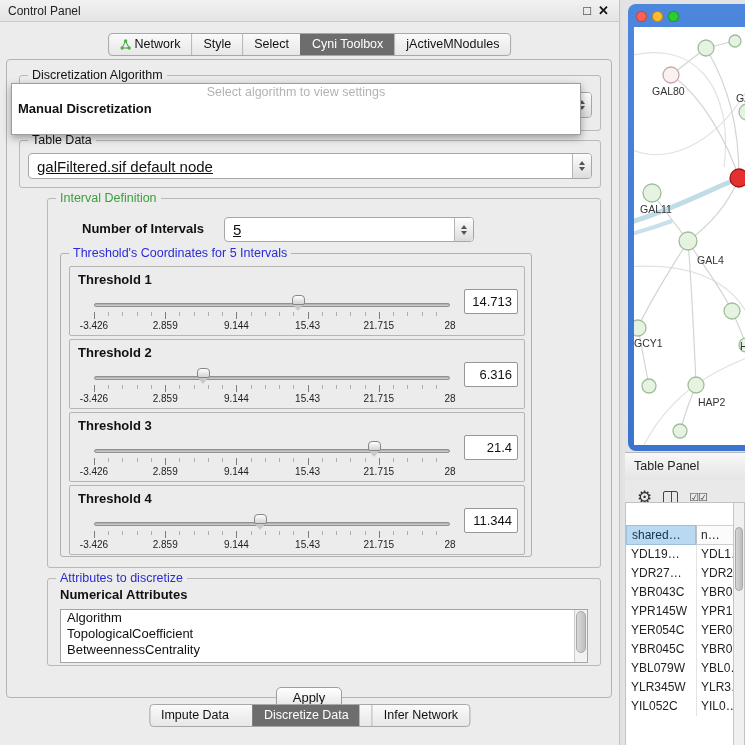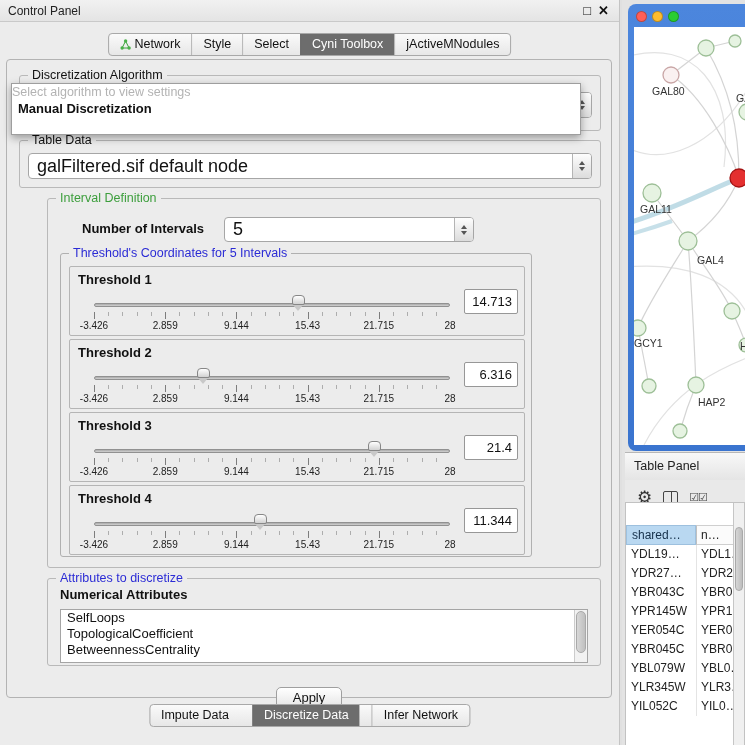--- a/index.html
+++ b/index.html
@@ -22,29 +22,29 @@
   .seg-top { left:50%; top:33px; transform:translateX(-50%); }
   .seg-bottom { left:50%; top:704px; transform:translateX(-50%);gap:12px; }
 
   .panel { position:absolute; left:6px; top:59px; width:606px; height:639px; background:#ececec; border:1px solid #b3b3b3; border-radius:4px; }
 
   .group { position:absolute; border:1px solid #b9b9b9; border-radius:3px; }
   .legend { position:absolute; top:-8px; left:8px; background:#ececec; padding:0 4px; font-size:12.5px; color:#111; white-space:nowrap; }
   .legend.green { color:#3c9e3c; }
   .legend.blue { color:#2b2bd5; }
 
-  .combo { position:absolute; background:#fff; border:1px solid #a6a6a6; border-radius:4px; font-size:18px; color:#111; display:flex; align-items:center; padding-left:8px; }
+  .combo { position:absolute; background:#fff; border:1px solid #a6a6a6; border-radius:4px; font-size:15px; color:#111; display:flex; align-items:center; padding-left:8px;text-decoration:underline; }
   .combo .val { white-space:nowrap; overflow:hidden; }
   .stepper { position:absolute; right:0; top:0; bottom:0; width:19px; border-left:1px solid #b4b4b4; background:linear-gradient(#fdfdfd,#dcdcdc); border-radius:0 3px 3px 0; display:flex; flex-direction:column; align-items:center; justify-content:center; gap:2px; }
   .tri-up { width:0; height:0; border-left:3.5px solid transparent; border-right:3.5px solid transparent; border-bottom:4px solid #555; }
   .tri-down { width:0; height:0; border-left:3.5px solid transparent; border-right:3.5px solid transparent; border-top:4px solid #555; }
 
   
   .overlay { position:absolute; left:4px; top:23px; width:570px; height:52px; background:#fff; border:1px solid #9e9e9e; box-shadow:0 3px 8px rgba(0,0,0,.35); z-index:6; }
-  .ov-placeholder { color:#b3b3b3; font-size:12.5px; height:17px; line-height:17px; }
+  .ov-placeholder { text-align:center; color:#b3b3b3; font-size:12.5px; height:17px; line-height:17px; }
   .ov-item { font-size:13px; color:#111; padding-left:6px; height:16px; line-height:16px; white-space:nowrap; }
   .ov-item.bold { font-weight:bold; }
 
   
   .tpanel { position:absolute; left:8px; width:456px; height:70px; border:1px solid #b5b5b5; border-radius:2px; background:#ececec; }
   .tp-label { position:absolute; left:8px; top:5px; font-size:13px; font-weight:bold; color:#111; }
   .slider { position:absolute; left:24px; top:26px; width:356px; height:40px; }
   .track { position:absolute; left:0; right:0; top:10px; height:4px; background:linear-gradient(#a9a9a9,#d2d2d2); border:1px solid #919191; border-radius:2px; }
   .thumb { position:absolute; top:2px; width:13px; height:10px; margin-left:-7px; border:1px solid #878787; border-radius:4px 4px 2px 2px; background:linear-gradient(#ffffff,#d2d2d2); z-index:2; }
   .thumb::after { content:""; position:absolute; left:0px; top:9px; width:0; height:0; border-left:5.5px solid transparent; border-right:5.5px solid transparent; border-top:6px solid #c8c8c8; }
@@ -250,21 +250,21 @@
             <input class="valbox" value="11.344" style="">
           </div>
 
         </div>
       </div>
 
       <div class="group" style="left:40px; top:518px; width:554px; height:88px;">
         <span class="legend blue">Attributes to discretize</span>
         <span style="position:absolute; left:12px; top:8px; font-size:13px; font-weight:bold; color:#111;">Numerical Attributes</span>
         <div class="listbox">
-          <div class="list-item">SelfLoops</div>
+          <div class="list-item">Algorithm</div>
           <div class="list-item">TopologicalCoefficient</div>
           <div class="list-item">BetweennessCentrality</div>
           <div class="vscroll">
             <div class="vthumb"></div>
           </div>
         </div>
       </div>
 
       <button class="btn btn-apply">Apply</button>
     </div>

